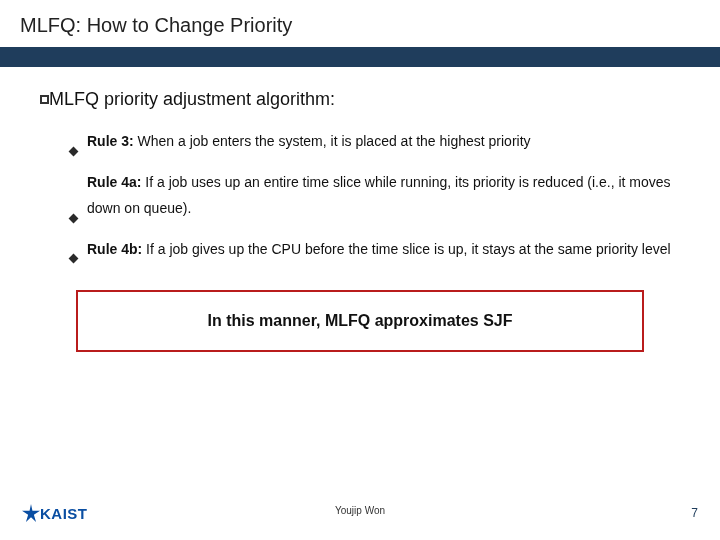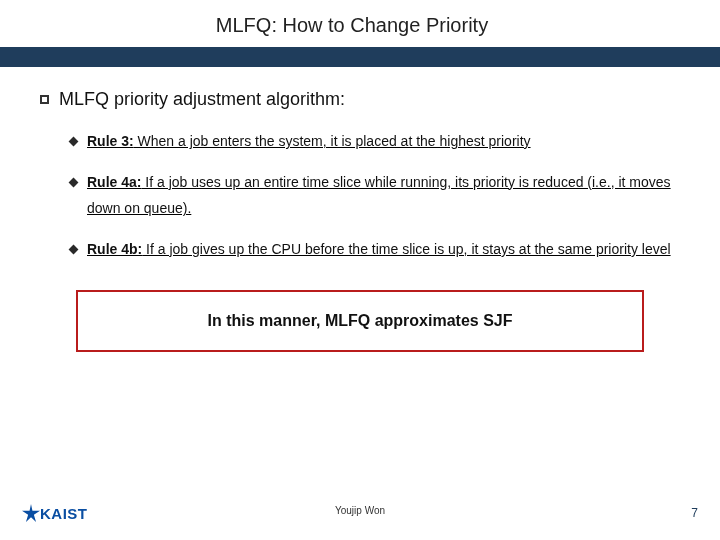--- a/index.html
+++ b/index.html
@@ -1,26 +1,26 @@
 <!DOCTYPE html>
 <html><head>
 <meta charset="utf-8">
 <style>
   * { margin: 0; padding: 0; box-sizing: border-box; }
   html, body { width: 720px; height: 540px; font-family: "Segoe UI", Arial, sans-serif; background: #fff; }
   .slide { width: 720px; height: 540px; position: relative; display: flex; flex-direction: column; }
-  .title-area { padding: 14px 24px 10px 8px; text-align: center; }
+  .title-area { padding: 14px 24px 10px 20px; }
   .title-area h1 { font-size: 20px; font-weight: 400; color: #222; }
   .title-bar { height: 20px; background: #1f3d5c; width: 100%; }
   .content { flex: 1; padding: 22px 40px 0 40px; }
-  .top-bullet { display: flex; align-items: flex-start; gap: 10px; margin-bottom: 18px; }
+  .top-bullet { display: flex; align-items: flex-start; margin-bottom: 18px; }
   .top-bullet .marker { width: 9px; height: 9px; border: 2px solid #333; margin-top: 6px; flex: 0 0 auto; }
   .top-bullet .text { font-size: 18px; color: #111; }
   .sub-list { margin-left: 30px; }
-  .sub-item { display: flex; align-items: flex-start; gap: 10px; margin-bottom: 14px; line-height: 1.9; text-decoration: underline; }
+  .sub-item { display: flex; align-items: flex-end; gap: 10px; margin-bottom: 14px; line-height: 1.9; }
   .sub-item .diamond { width: 7px; height: 7px; background: #2a2a2a; transform: rotate(45deg); margin-top: 10px; flex: 0 0 auto; }
   .sub-item .text { font-size: 14px; color: #111; flex: 1; }
   .sub-item .text .lbl { font-weight: 700; }
   .callout { margin: 28px 36px 0 36px; border: 2px solid #b91c1c; background: #fff; padding: 20px 10px; text-align: center; font-size: 16px; font-weight: 700; color: #111; }
   .footer { position: absolute; bottom: 0; left: 0; right: 0; height: 46px; display: flex; align-items: center; justify-content: space-between; padding: 0 22px 8px 22px; }
   .logo { display: flex; align-items: center; }
   .logo .burst { width: 18px; height: 18px; position: relative; }
   .logo .burst::before { content: ""; position: absolute; inset: 0; background: #0a4ea2; clip-path: polygon(50% 0,58% 38%,100% 38%,66% 60%,78% 100%,50% 74%,22% 100%,34% 60%,0 38%,42% 38%); }
   .logo .word { font-weight: 800; font-size: 15px; letter-spacing: 0.5px; color: #0a4ea2; }
   .author { position: absolute; left: 50%; transform: translateX(-50%); bottom: 24px; font-size: 10px; color: #333; }

